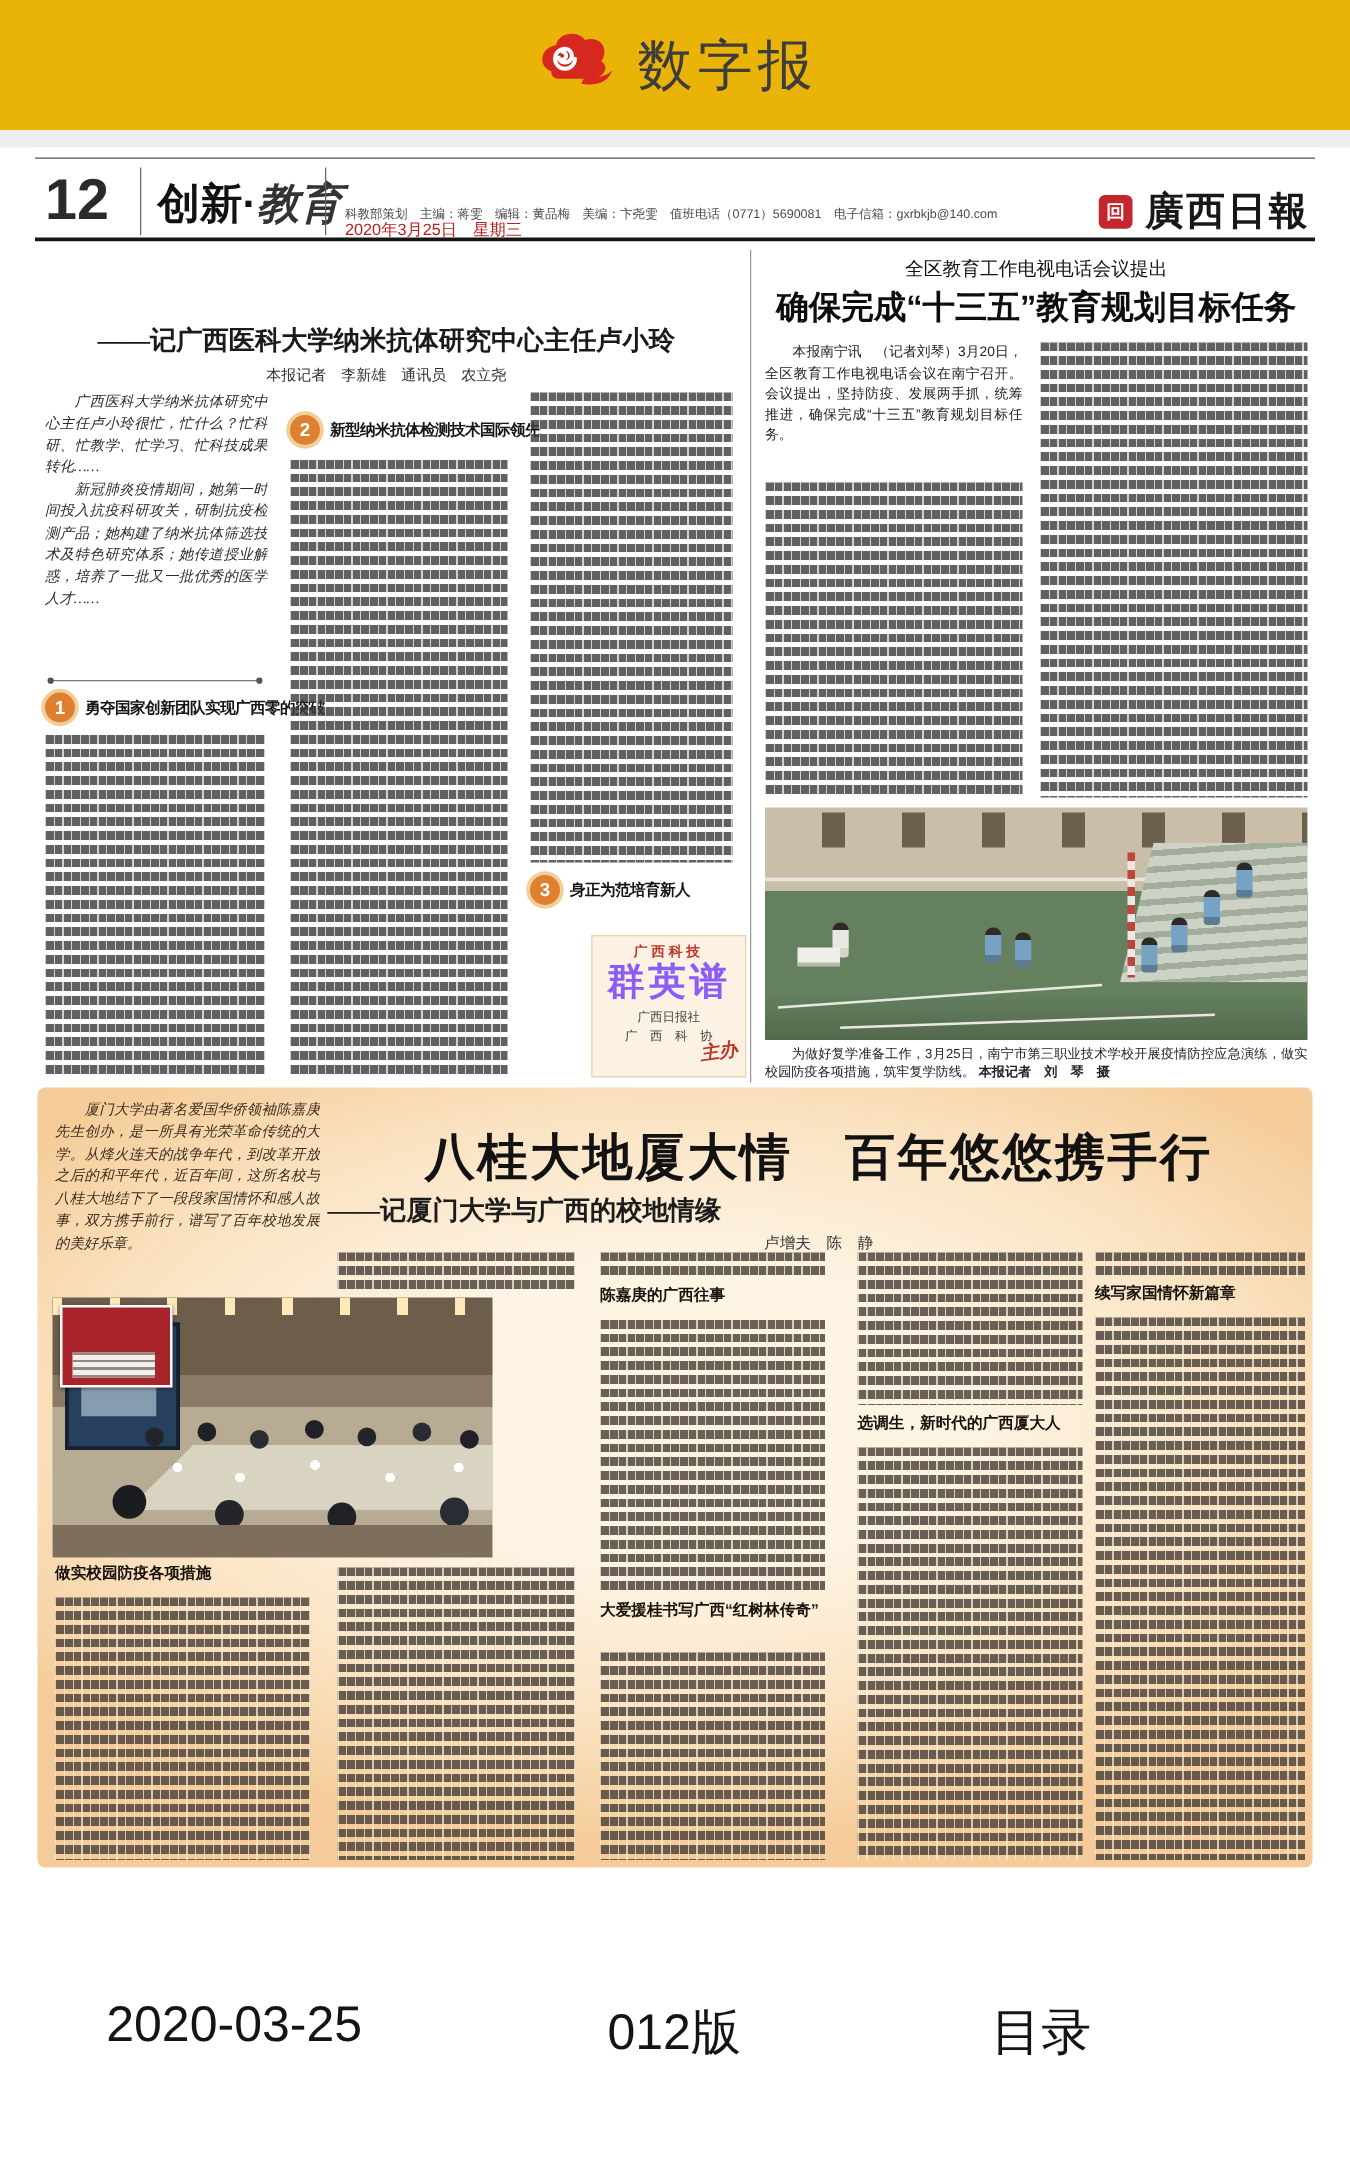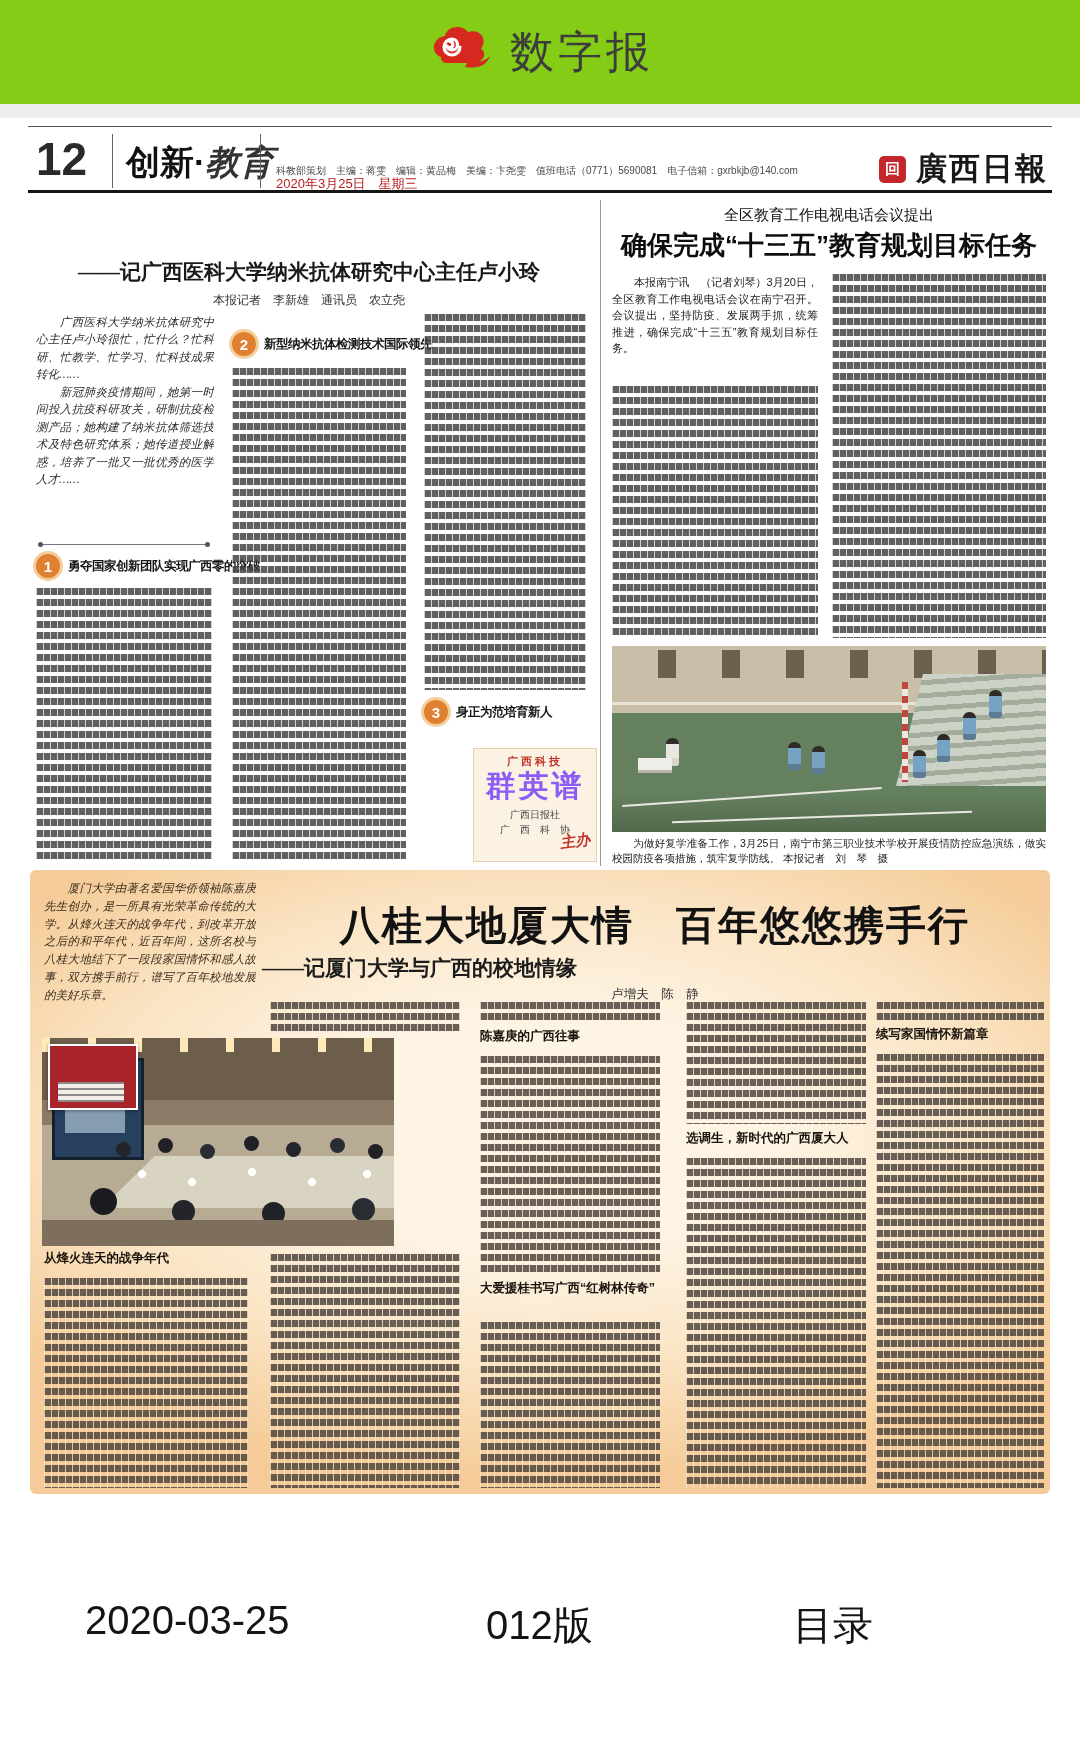--- a/index.html
+++ b/index.html
@@ -1,19 +1,19 @@
 <!DOCTYPE html>
 <html><head>
 <meta charset="utf-8">
 <style>
   html,body{margin:0;padding:0;background:#fff;}
   body{width:1080px;height:1746px;position:relative;overflow:hidden;
        font-family:"Liberation Sans","DejaVu Sans",sans-serif;color:#222;}
   
-  .top-bar{position:absolute;left:0;top:0;width:1080px;height:104px;background:#84cc16;
+  .top-bar{position:absolute;left:0;top:0;width:1080px;height:104px;background:#eab308;
            display:flex;align-items:center;justify-content:center;gap:18px;}
   .top-title{font-size:44px;color:#3d3d3d;letter-spacing:4px;}
   .strip{position:absolute;left:0;top:104px;width:1080px;height:14px;background:#ededed;}
   
   .paper{position:absolute;left:28px;top:118px;width:1024px;height:1382px;background:#fff;}
   .rule-thin{position:absolute;left:0;top:8px;width:1024px;height:1px;background:#555;}
   .rule-thick{position:absolute;left:0;top:72px;width:1024px;height:3px;background:#161616;}
   .vline{position:absolute;top:16px;width:1px;height:54px;background:#666;}
   .pageno{position:absolute;left:8px;top:14px;font-size:46px;font-weight:bold;color:#2a2a2a;}
   .section-name{position:absolute;left:98px;top:22px;font-size:34px;font-weight:bold;color:#111;}
@@ -209,21 +209,21 @@
     <div class="fig" style="right:70px;top:66px"></div>
     <div class="fig" style="right:96px;top:88px"></div>
     <div class="fig" style="right:120px;top:104px"></div>
     <div class="fig" style="left:176px;top:96px"></div>
     <div class="fig" style="left:200px;top:100px"></div>
     <div class="fig fig-w" style="left:54px;top:92px"></div>
     <div class="ph1-table"></div>
   </div>
   <div class="photo-cap">
     <span>　　为做好复学准备工作，3月25日，南宁市第三职业技术学校开展疫情防控应急演练，做实校园防疫各项措施，筑牢复学防线。</span>
-    <span style="font-weight:normal">本报记者　刘　琴　摄</span>
+    <span style="font-weight:bold">本报记者　刘　琴　摄</span>
   </div>
 
   <div class="feature">
     <div class="f-intro">　　厦门大学由著名爱国华侨领袖陈嘉庚先生创办，是一所具有光荣革命传统的大学。从烽火连天的战争年代，到改革开放之后的和平年代，近百年间，这所名校与八桂大地结下了一段段家国情怀和感人故事，双方携手前行，谱写了百年校地发展的美好乐章。</div>
     <div class="f-head">八桂大地厦大情　百年悠悠携手行</div>
     <div class="f-sub">——记厦门大学与广西的校地情缘</div>
     <div class="f-by">卢增夫　陈　静</div>
 
     <div class="nzw" style="left:240px;top:132px;width:190px;height:30px"></div>
 
@@ -233,21 +233,21 @@
         <div class="ph2-screen-in"></div>
       </div>
       <div class="ph2-table"></div>
       <div class="ph2-heads"></div>
       <div class="ph2-floor"></div>
       <div class="book">
         <div class="book-strip"></div>
       </div>
     </div>
 
-    <div class="f-subhead" style="left:14px;top:380px;width:210px">从烽火连天的战争年代</div>
+    <div class="f-subhead" style="left:14px;top:380px;width:210px">做实校园防疫各项措施</div>
     <div class="nzw" style="left:14px;top:408px;width:204px;height:210px"></div>
 
     <div class="nzw" style="left:240px;top:384px;width:190px;height:234px"></div>
 
     <div class="nzw" style="left:450px;top:132px;width:180px;height:22px"></div>
     <div class="f-subhead" style="left:450px;top:158px;width:184px">陈嘉庚的广西往事</div>
     <div class="nzw" style="left:450px;top:186px;width:180px;height:218px"></div>
     <div class="f-subhead" style="left:450px;top:410px;width:184px">大爱援桂书写广西“红树林传奇”</div>
     <div class="nzw" style="left:450px;top:452px;width:180px;height:166px"></div>
 

